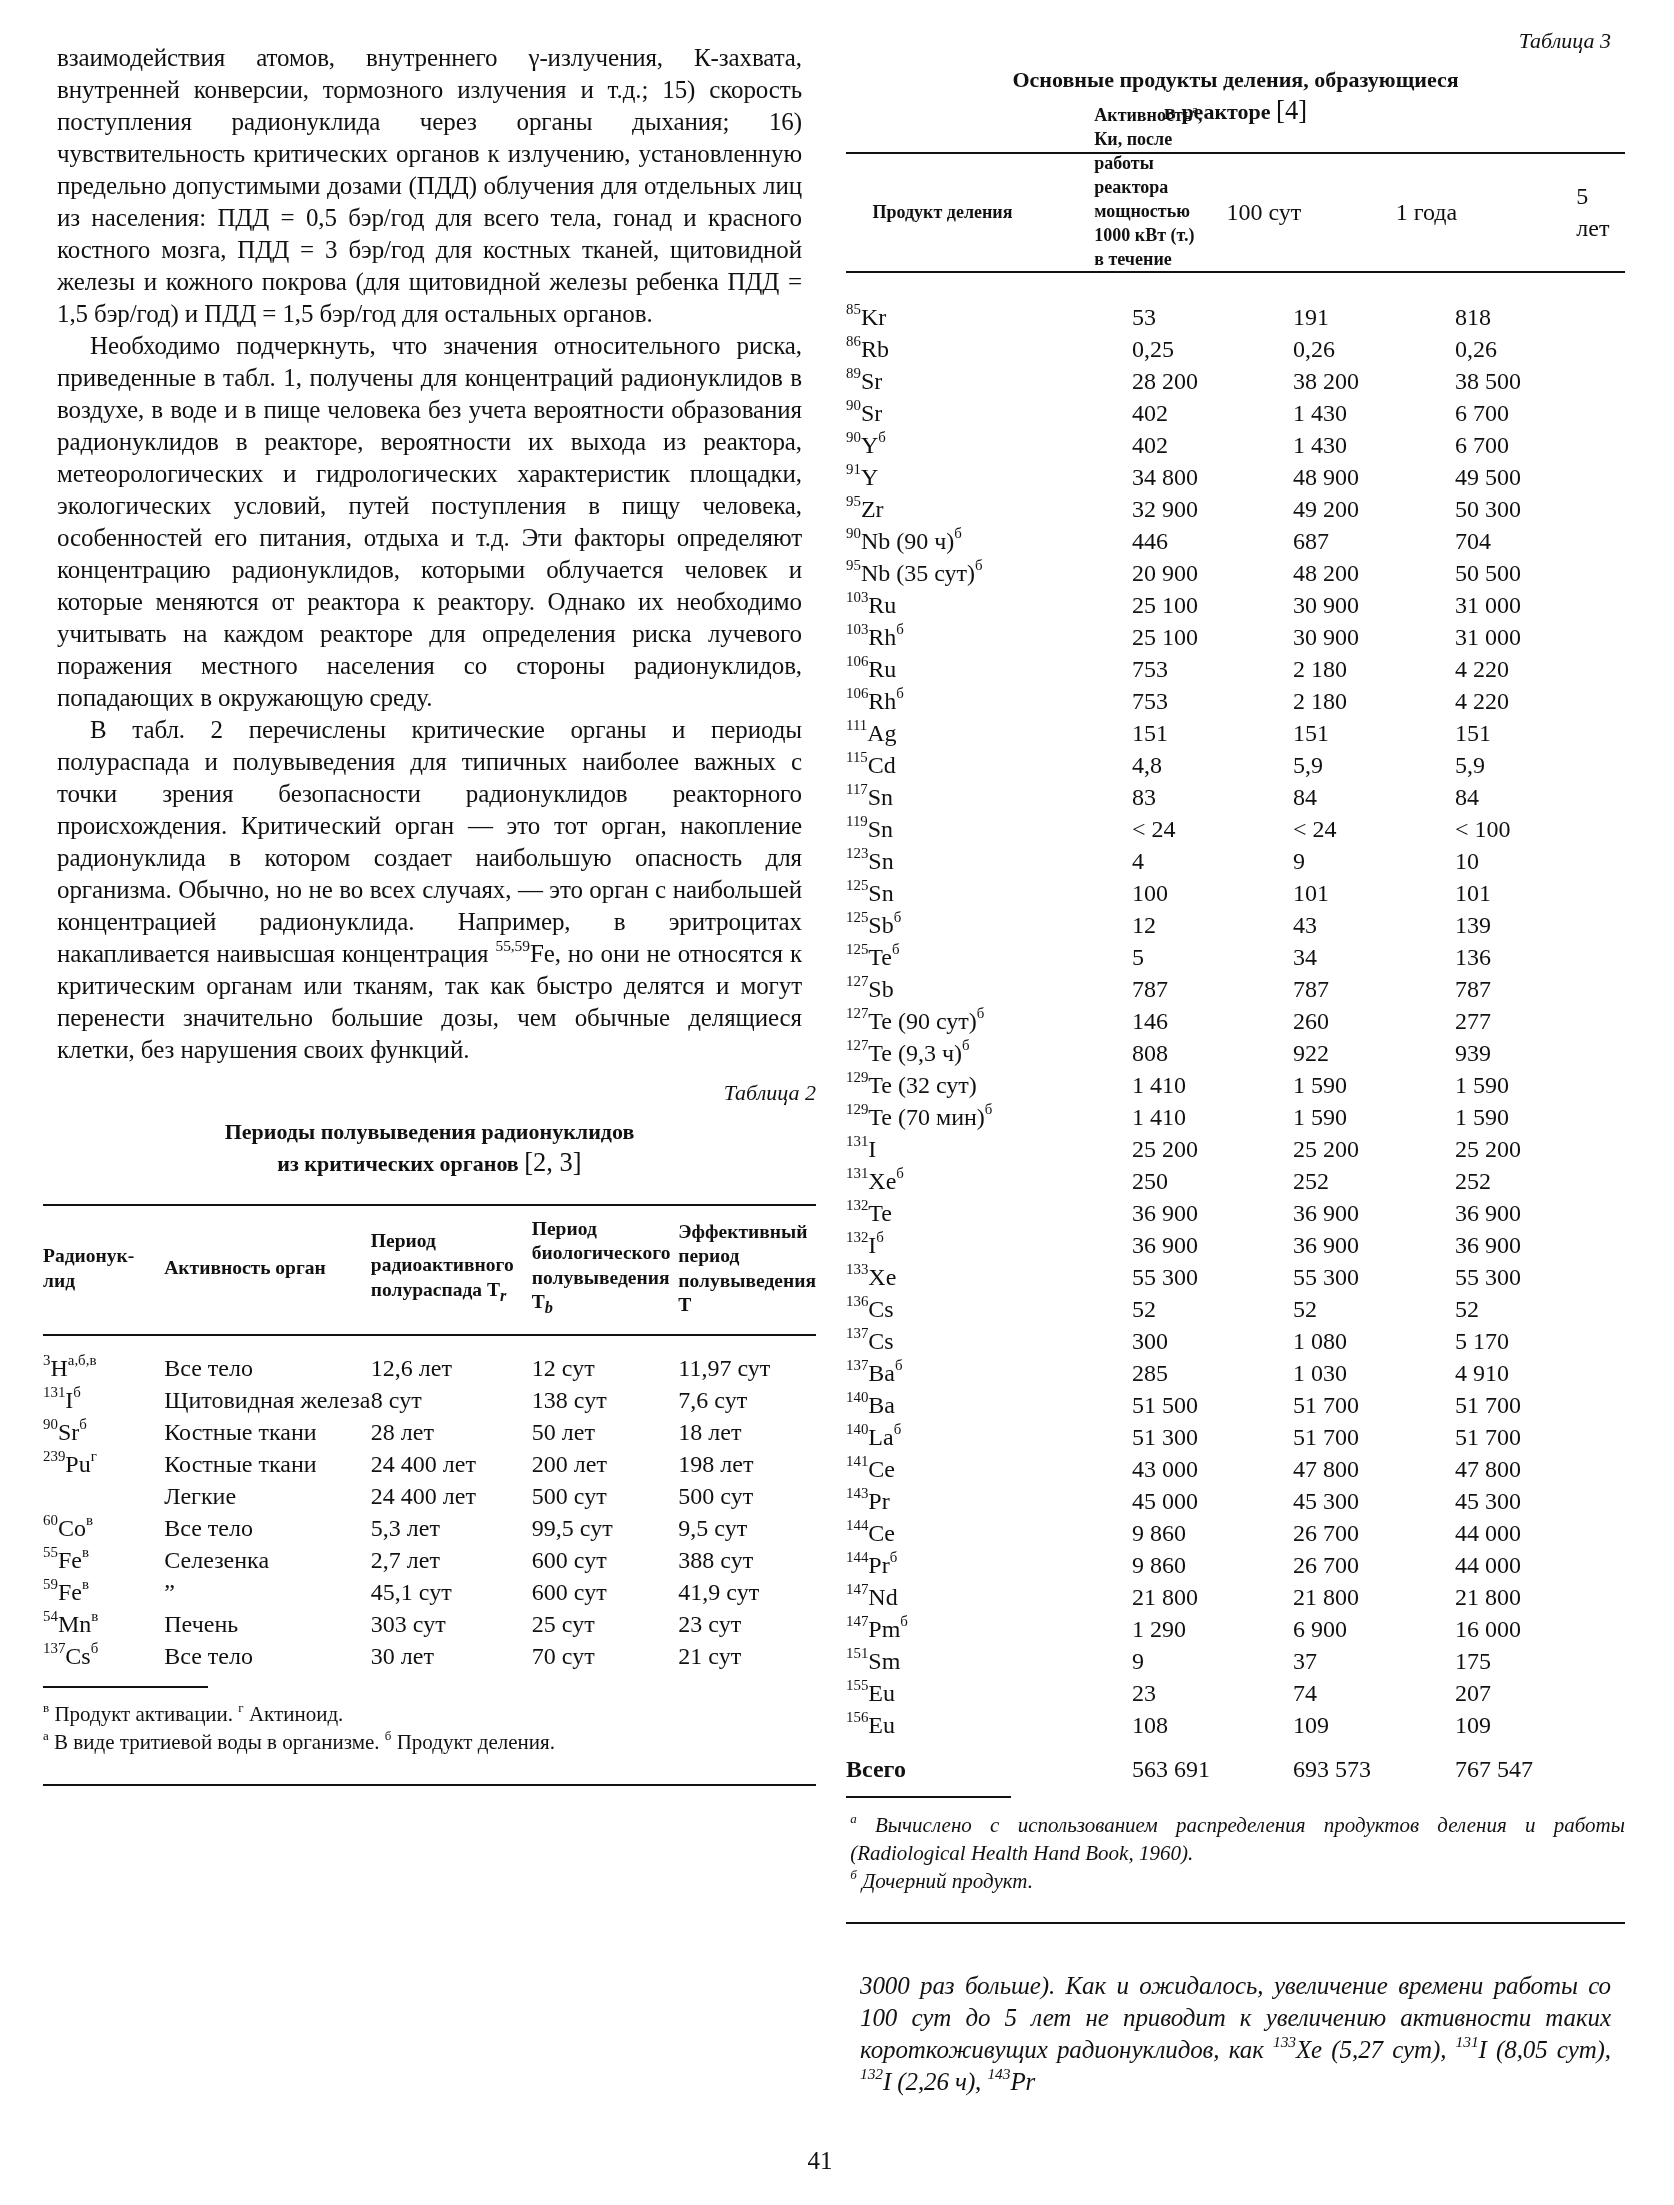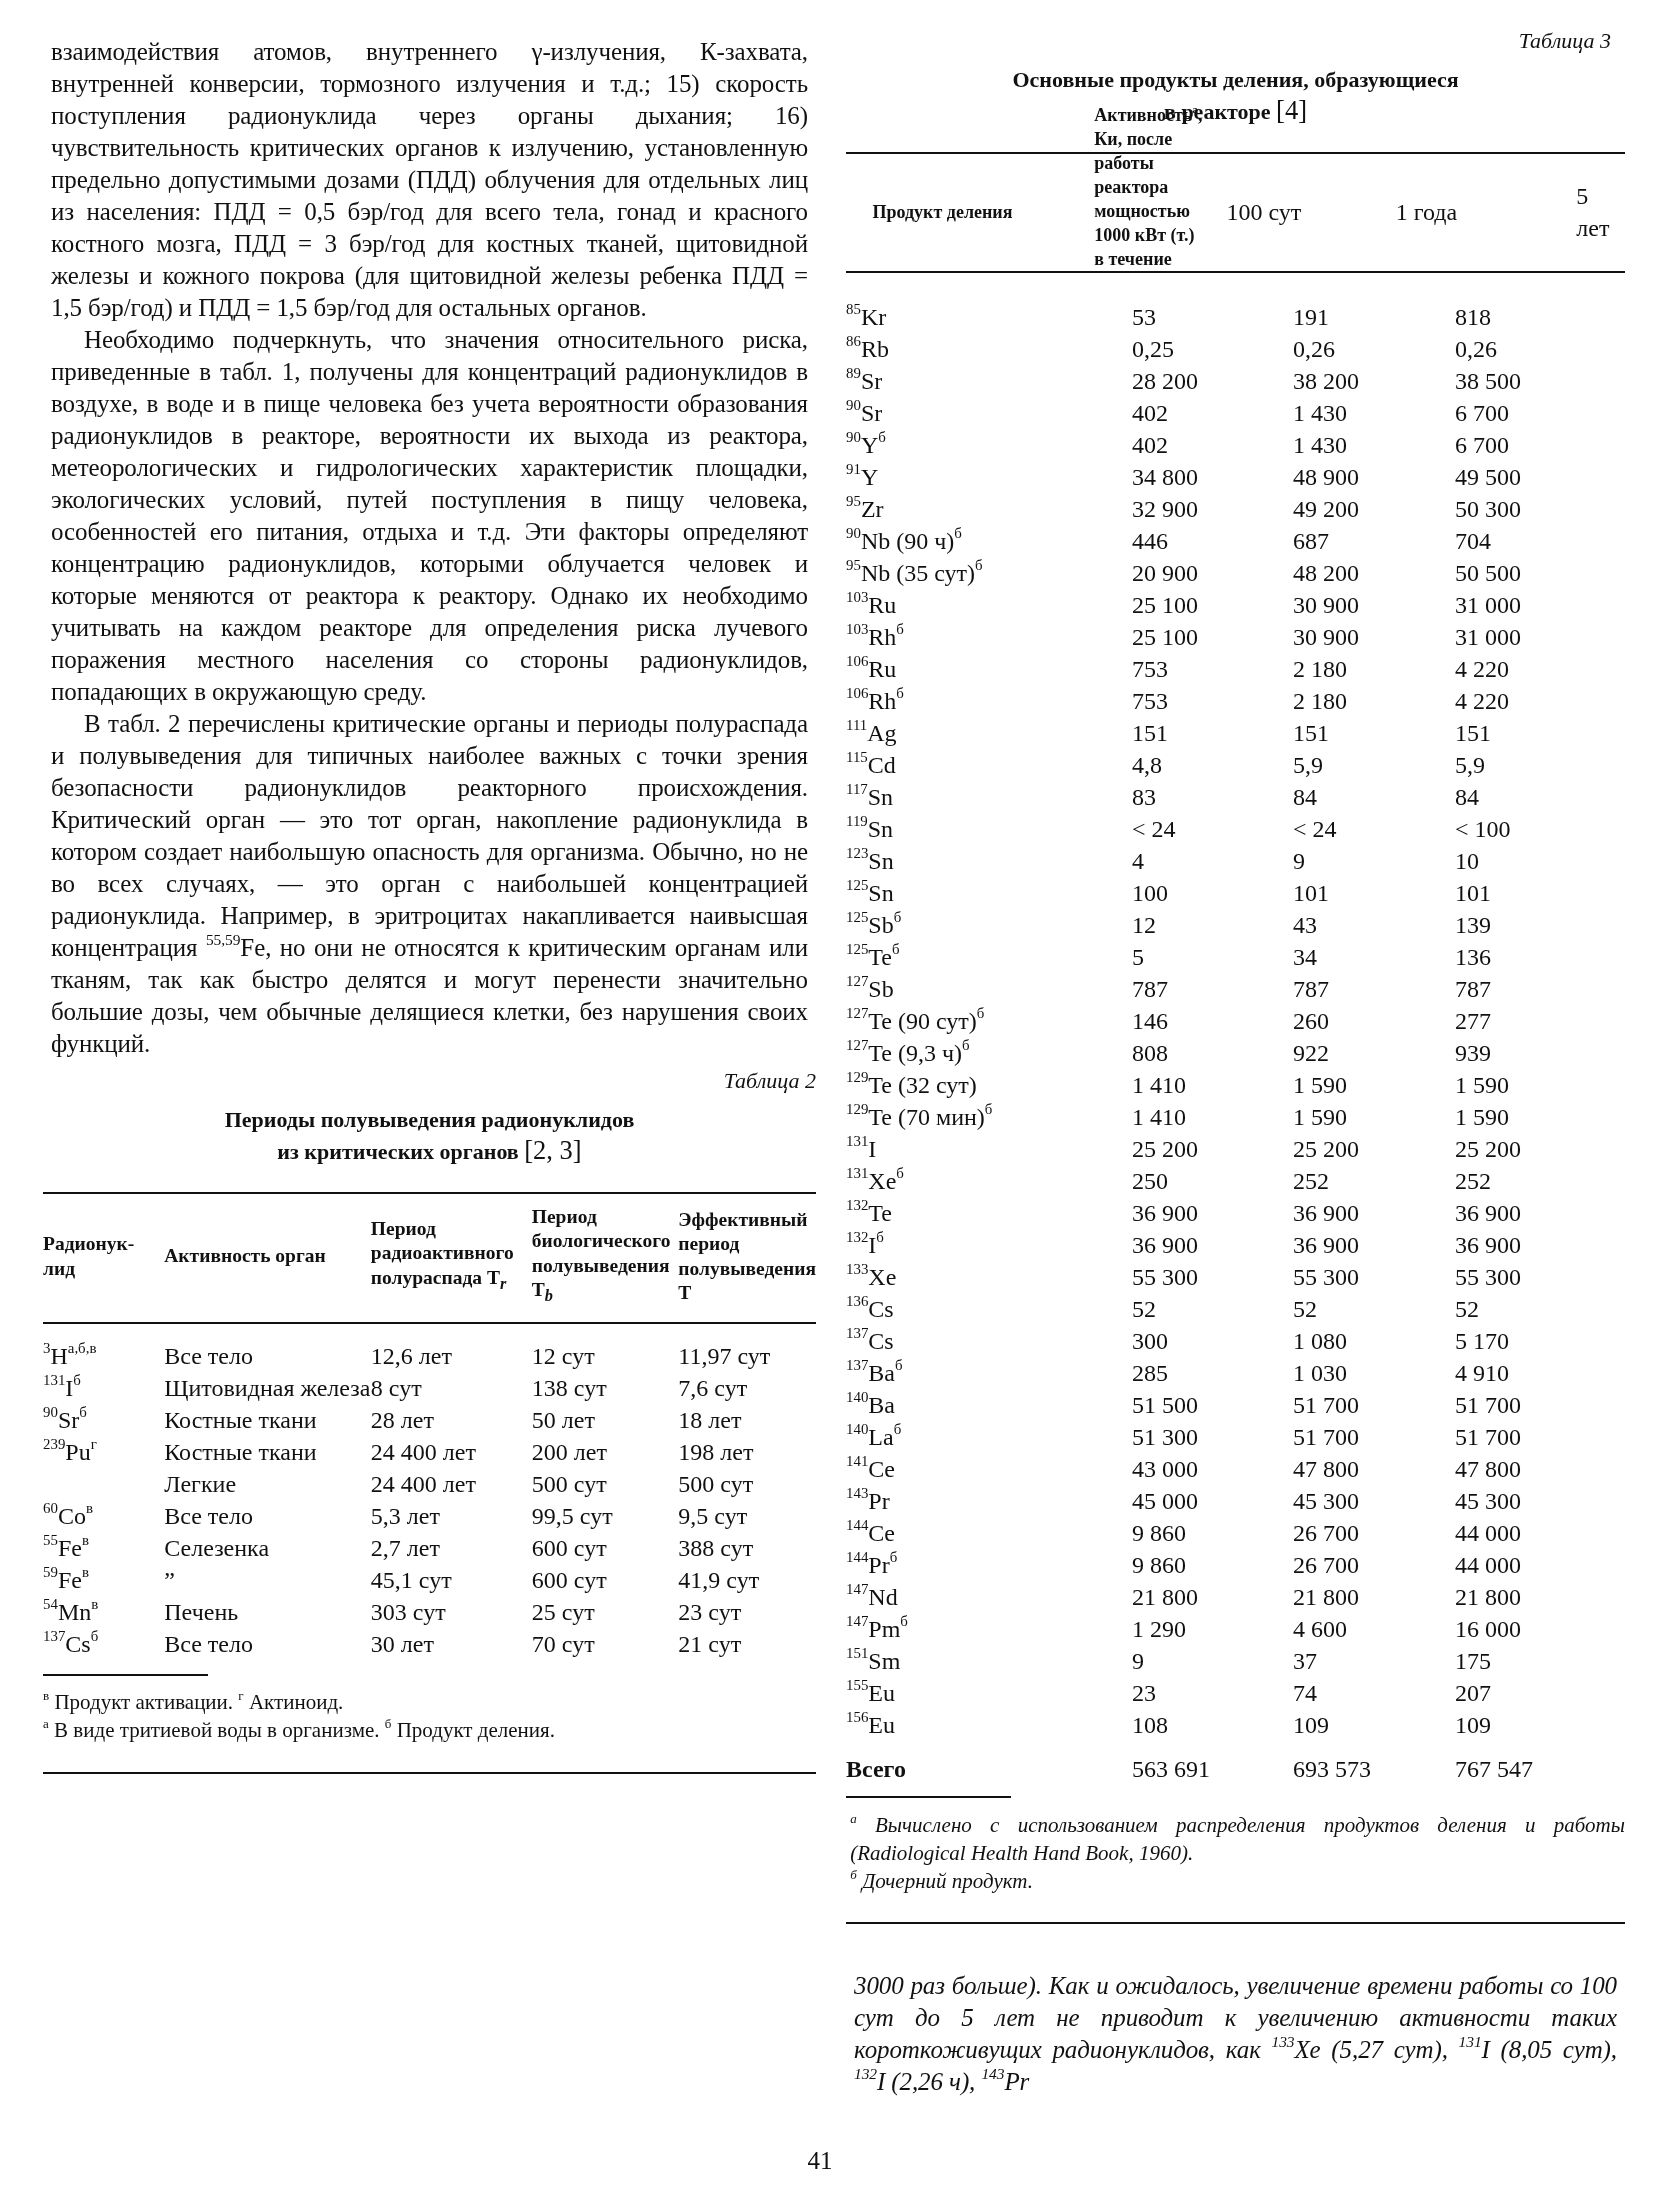--- a/index.html
+++ b/index.html
@@ -4,21 +4,21 @@
 <style>
   html, body { margin: 0; padding: 0; background: #ffffff; }
   body {
     width: 1675px; height: 2205px; position: relative; overflow: hidden;
     font-family: "Liberation Serif", "DejaVu Serif", serif; color: #111;
   }
   .col { position: absolute; }
   .col-left { left: 43px; top: 28px; width: 773px; }
   .col-right { left: 846px; top: 28px; width: 779px; }
   .body-text {
-    font-size: 25px; line-height: 32px; text-align: justify; margin: 8px;
+    font-size: 25px; line-height: 32px; text-align: justify; margin: 14px;
     letter-spacing: -0.1px;
   }
   .body-text p { margin: 0; }
   .indent { text-indent: 33px; }
   sup { font-size: 0.62em; line-height: 0; position: relative; top: -0.1em; }
   .tcap { font-style: italic; text-align: right; font-size: 22px; }
   .ttitle { text-align: center; font-weight: bold; font-size: 22px; line-height: 31px; }
   .ttitle .ref { font-weight: normal; font-size: 26.5px; }
   .rule { border-top: 2.1px solid #111; }
   .rule-short { border-top: 2.1px solid #111; width: 165px; }
@@ -422,21 +422,21 @@
           </tr>
           <tr>
             <td class="c1"><span><sup>147</sup><span>Nd</span></span></td>
             <td class="c2">21 800</td>
             <td class="c3">21 800</td>
             <td>21 800</td>
           </tr>
           <tr>
             <td class="c1"><span><sup>147</sup><span>Pm</span><sup>б</sup></span></td>
             <td class="c2">1 290</td>
-            <td class="c3">4 600</td>
+            <td class="c3">6 900</td>
             <td>16 000</td>
           </tr>
           <tr>
             <td class="c1"><span><sup>151</sup><span>Sm</span></span></td>
             <td class="c2">9</td>
             <td class="c3">37</td>
             <td>175</td>
           </tr>
           <tr>
             <td class="c1"><span><sup>155</sup><span>Eu</span></span></td>

